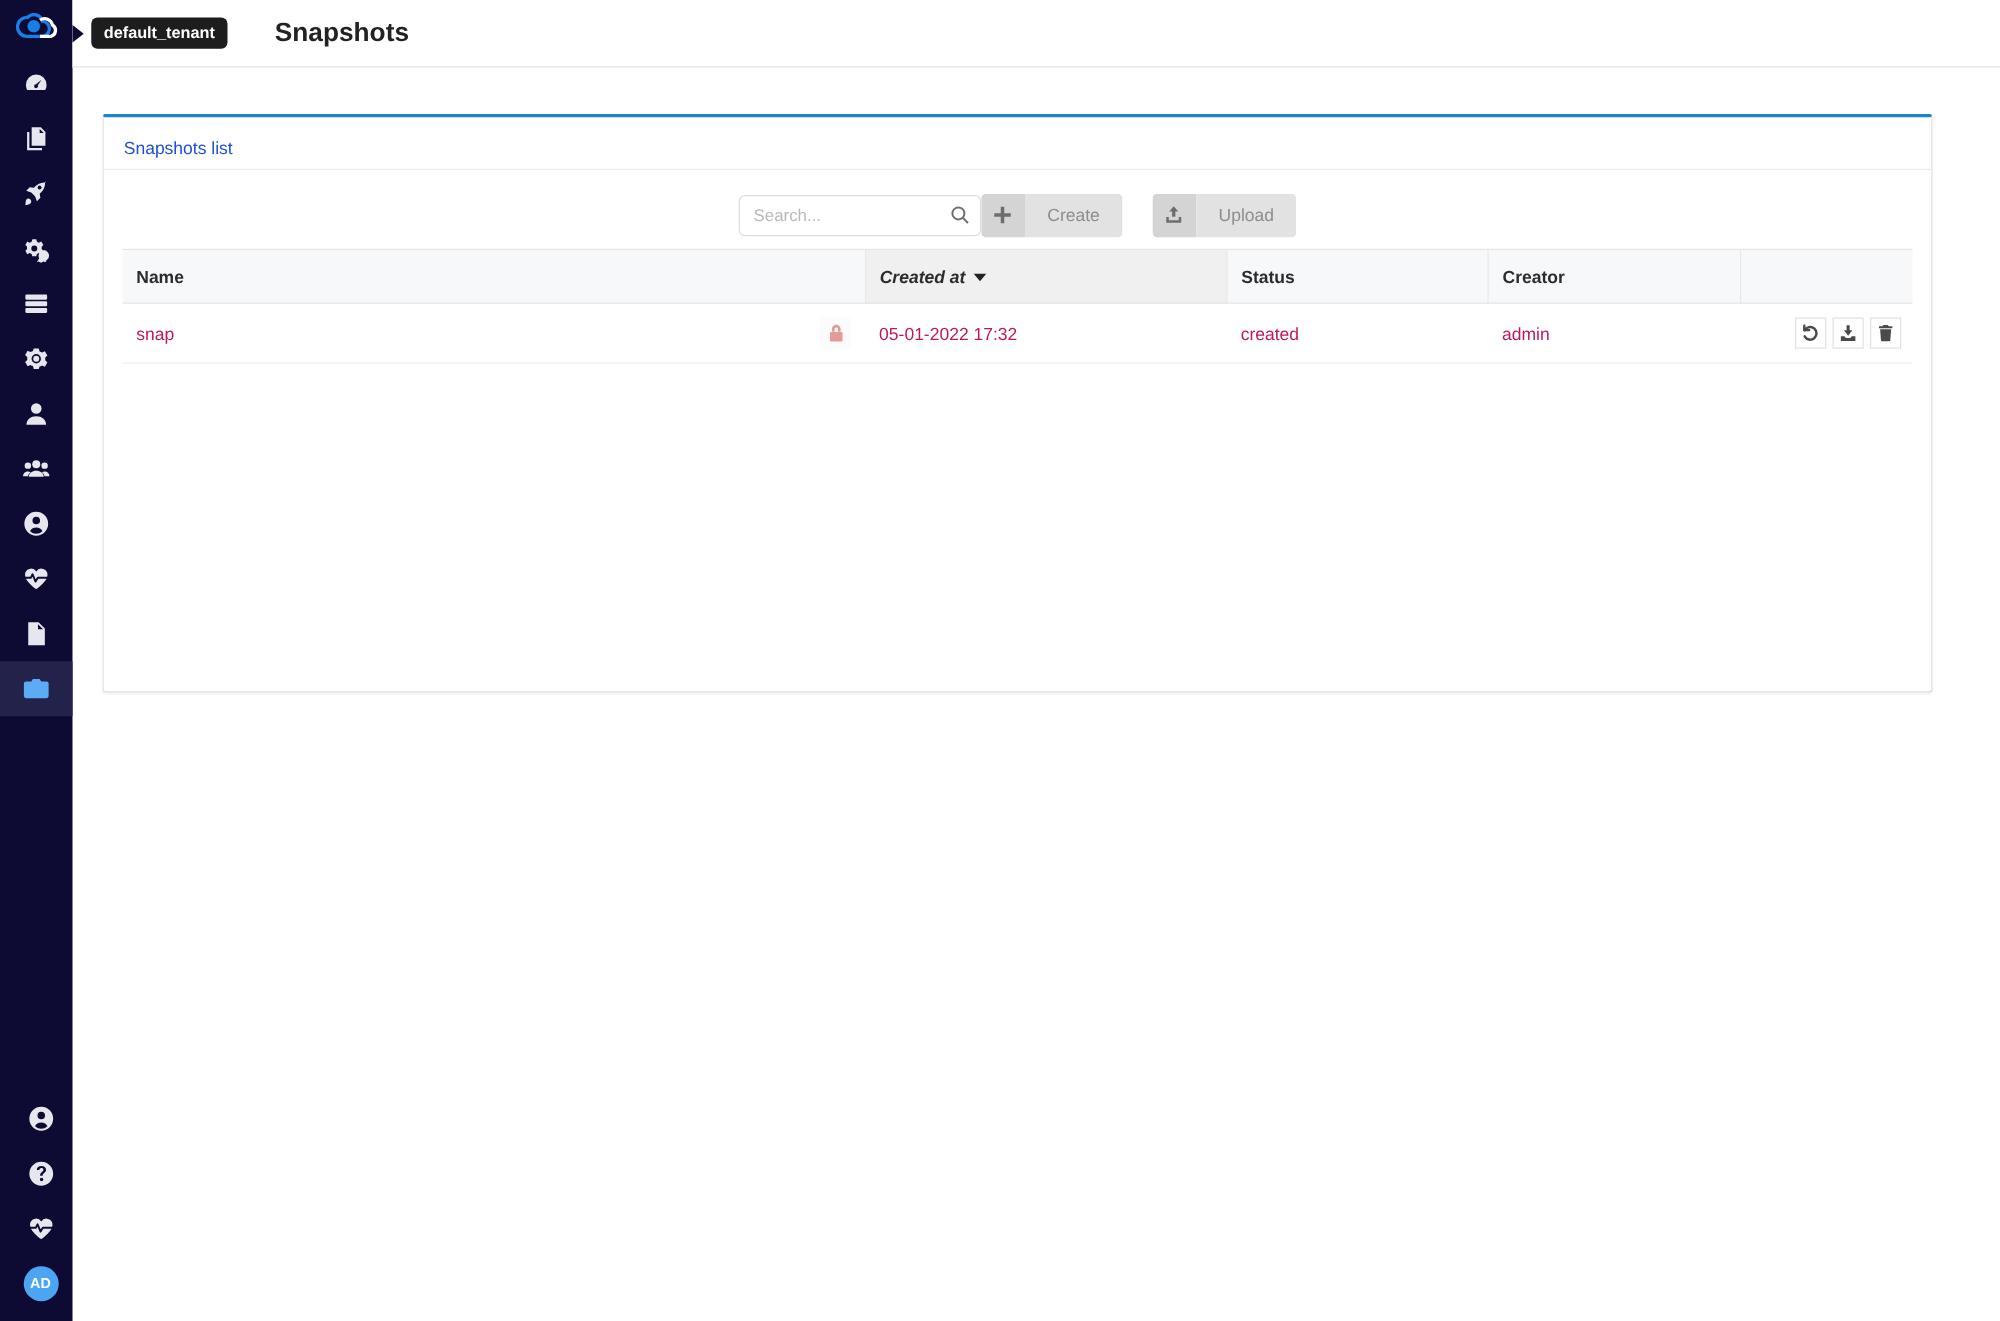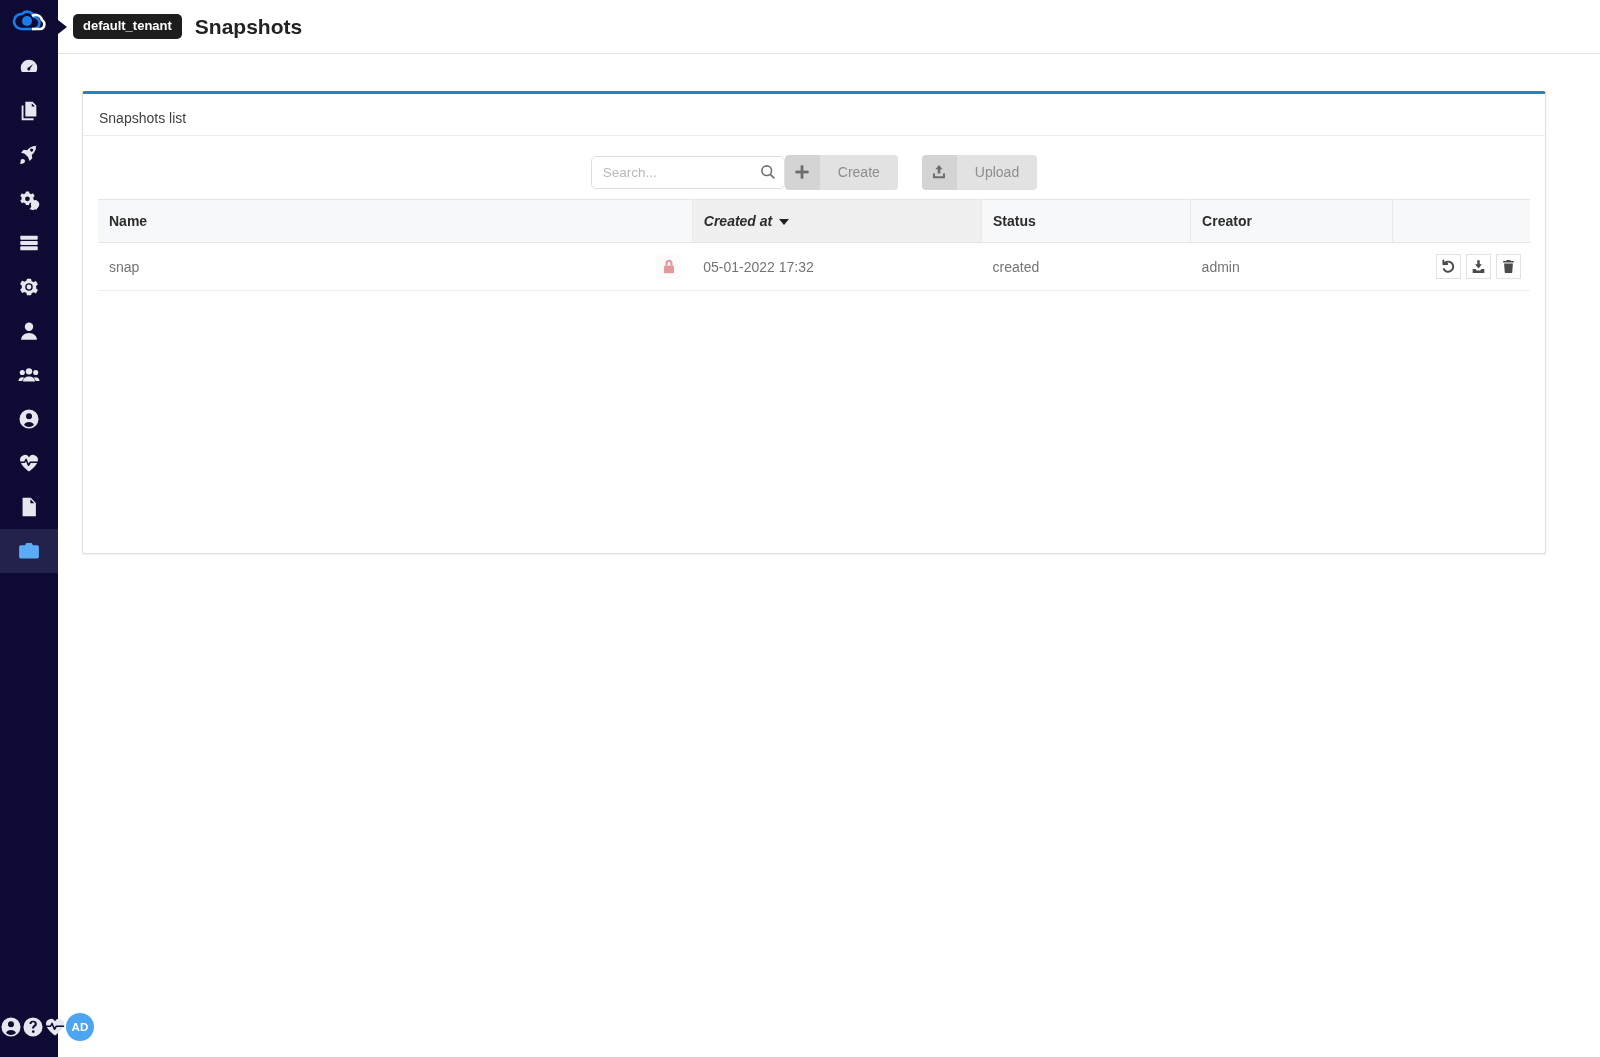--- a/index.html
+++ b/index.html
@@ -31,42 +31,42 @@
   .side-item.active { background: #22224a; }
   .side-icon { width: 22px; height: 22px; display: block; }
   .side-icon path, .side-icon circle, .side-icon rect, .side-icon polygon, .side-icon ellipse {
     fill: #e6e6ef;
   }
   .side-item.active .side-icon path,
   .side-item.active .side-icon circle,
   .side-item.active .side-icon rect { fill: #5bacf5; }
   #sidebar-bottom {
     position: absolute; left: 0; bottom: 8px; width: 65px;
-    display: flex; flex-direction: row; align-items: center;
+    display: flex; flex-direction: column; align-items: center;
   }
   .side-item-bottom {
     width: 58px; height: 44px;
     display: flex; align-items: center; justify-content: center;
     cursor: pointer;
   }
   #avatar-badge {
     width: 28px; height: 28px; border-radius: 50%;
     background: #4ca5f2; color: #ffffff;
     font-size: 11.5px; font-weight: bold;
     display: flex; align-items: center; justify-content: center;
     letter-spacing: .2px;
   }
 
   
   #topbar {
     position: absolute; left: 58px; top: 0;
     width: 1542px; height: 54px;
     background: #ffffff;
     border-bottom: 1px solid #e3e3e3;
-    display: flex; align-items: center;
+    display: flex; align-items: center; gap: 25px;
   }
   #breadcrumb-arrow {
     position: absolute; left: 0px; top: 20px;
     width: 0; height: 0;
     border-top: 7px solid transparent;
     border-bottom: 7px solid transparent;
     border-left: 9px solid #0d0b33;
   }
   #tenant-badge {
     margin-left: 15px;
@@ -88,21 +88,21 @@
     border: 1px solid #e0e0e0;
     border-top: 3px solid #2185c5;
     border-radius: 3px;
     box-shadow: 0 1px 2px rgba(0,0,0,.07);
   }
   #panel-header {
     height: 36px;
     display: flex; align-items: center;
     padding: 0 16px;
     border-bottom: 1px solid #ededed;
-    font-size: 14px; color: #404040;
+    font-size: 14px; color: #1d4ed8;
     margin: 6px 0 0 0;
   }
   #panel-body { padding: 14px 15px 0 15px; }
 
   
   #toolbar {
     display: flex; align-items: center; justify-content: center;
     height: 44px;
   }
   #search-wrap {
@@ -167,21 +167,21 @@
     display: inline-block;
     margin-left: 7px;
     width: 0; height: 0;
     border-left: 5px solid transparent;
     border-right: 5px solid transparent;
     border-top: 6px solid #222;
     vertical-align: middle;
   }
   #snap-table tbody td {
     border-bottom: 1px solid #eeeeee;
-    font-size: 14px; color: #737373;
+    font-size: 14px; color: #be185d;
     padding: 11px 9px 11px 11px;
     height: 44px;
     vertical-align: middle;
   }
   #name-cell {
     display: flex; align-items: center; justify-content: space-between;
   }
   #lock-box {
     width: 25px; height: 25px;
     background: #fbfbfb;

